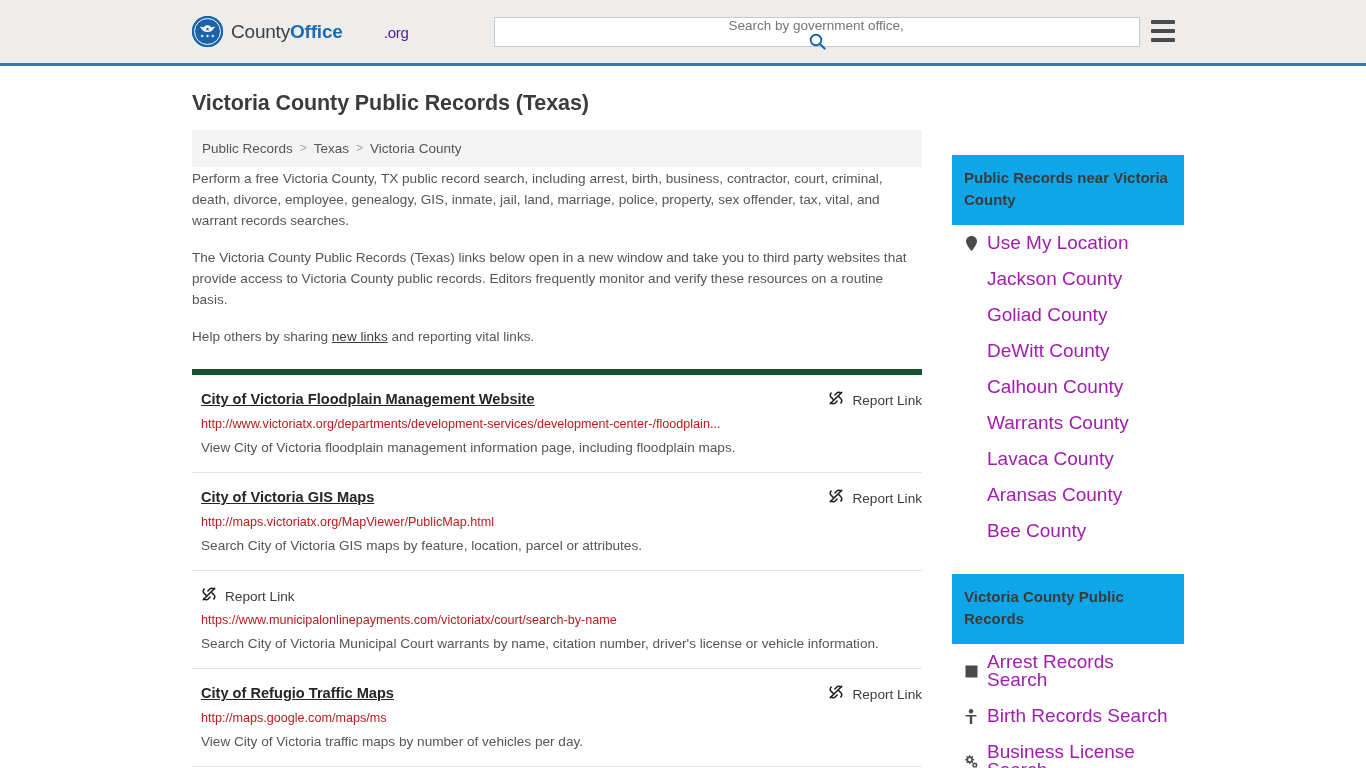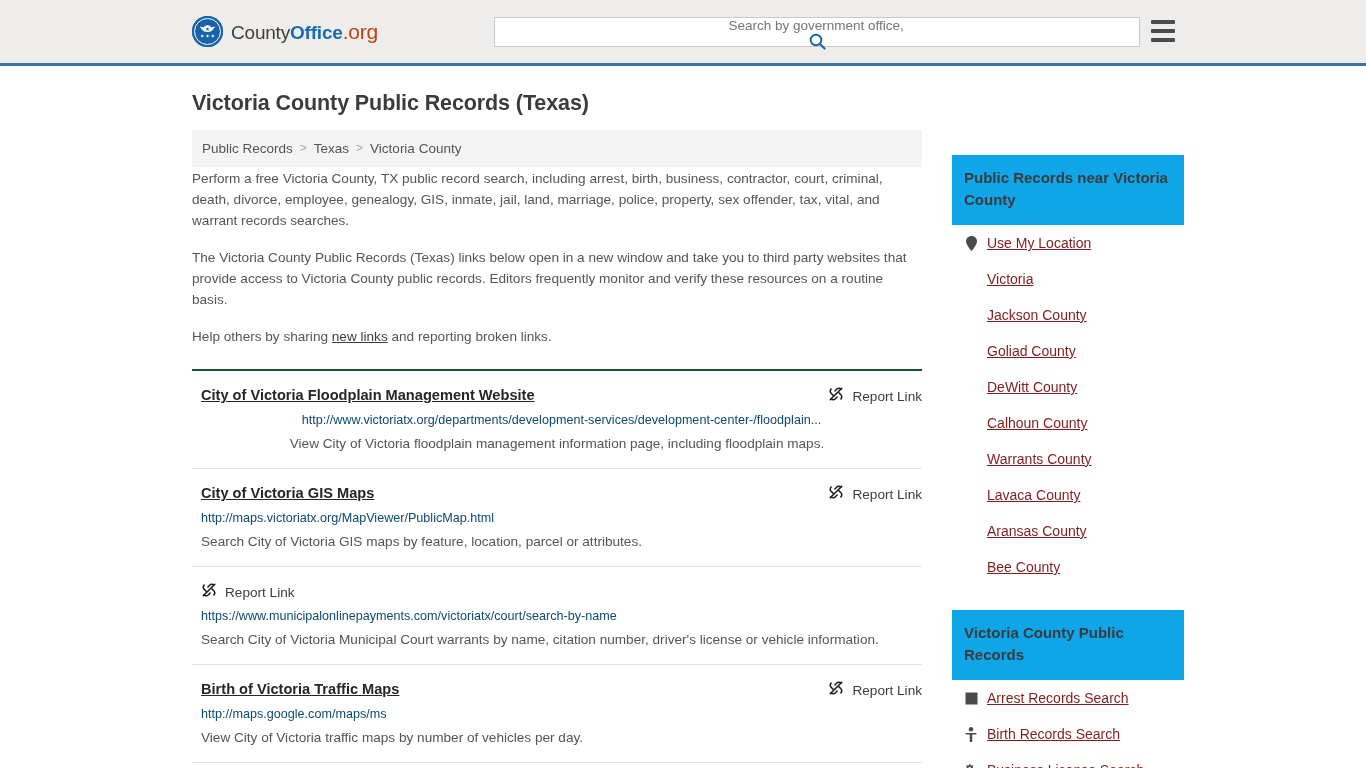--- a/index.html
+++ b/index.html
@@ -35,21 +35,21 @@
   }
   .logo-mark svg { position: absolute; left: 0; top: 0; }
   .logo-text {
     margin-left: 8px;
     font-size: 19px;
     letter-spacing: -0.2px;
     white-space: nowrap;
   }
   .logo-text .t1 { color: #404040; font-weight: 400; }
   .logo-text .t2 { color: #1a6bb5; font-weight: 700; }
-  .logo-text .t3 { color: #c2410c; font-size: 21px; }
+  .logo-text .t3 { color: #4c1d95; font-size: 15px; margin-left: 41px; }
 
   .search-wrap {
     position: absolute;
     left: 494px; top: 17px;
     width: 646px; height: 30px;
     background: #fff;
     border: 1px solid #c9c9c9;
     display: flex;
     align-items: center;
     flex-direction: column;
@@ -136,21 +136,21 @@
     font-weight: 400;
   }
 
   
   .link-list { margin-top: 22px; }
   .link-item {
     border-bottom: 1px solid #e2e2e2;
     padding: 14px 0 14px 9px;
     position: relative;
   }
-  .link-item:first-child { border-top: 2px solid #14532d; text-align: center; }
+  .link-item:first-child { border-top: 6px solid #14532d; }
   .link-row {
     display: flex;
     align-items: flex-start;
     justify-content: space-between;
     gap: 10px;
   }
   .link-title {
     font-size: 14.6px;
     font-weight: 700;
     color: #262626;
@@ -166,21 +166,21 @@
     cursor: pointer;
     padding-top: 1px;
   }
   .report-link .rl-label {
     font-size: 13.6px;
     color: #3d3d3d;
     white-space: nowrap;
   }
   .link-url {
     font-size: 12.6px;
-    color: #0c4a6e;
+    color: #b91c1c;
     margin-top: 6px;
     word-break: break-all;
     line-height: 16px;
   }
   .link-desc {
     font-size: 13.6px;
     color: #555;
     margin-top: 5px;
     line-height: 21px;
     max-width: 712px;
@@ -197,23 +197,22 @@
     line-height: 22px;
   }
   .side-list { padding: 0 12px; }
   .side-row {
     display: flex;
     align-items: center;
     gap: 9px;
     padding: 9px 0;
   }
   .side-row a {
-    font-size: 14px;
-    color: #7f1d1d;
-    text-decoration: underline;
+    font-size: 19px;
+    color: #a21caf;
     line-height: 18px;
     cursor: pointer;
   }
   .side-icon {
     width: 14px; height: 15px;
     flex: none;
     display: flex; align-items: center; justify-content: center;
     color: #4a4a4a;
   }
   .side-icon.spacer { visibility: hidden; }
@@ -269,21 +268,21 @@
           <a>Public Records</a>
           <span class="sep">&gt;</span>
           <a>Texas</a>
           <span class="sep">&gt;</span>
           <a>Victoria County</a>
         </div>
 
       <div class="intro">
         <p>Perform a free Victoria County, TX public record search, including arrest, birth, business, contractor, court, criminal, death, divorce, employee, genealogy, GIS, inmate, jail, land, marriage, police, property, sex offender, tax, vital, and warrant records searches.</p>
         <p>The Victoria County Public Records (Texas) links below open in a new window and take you to third party websites that provide access to Victoria County public records. Editors frequently monitor and verify these resources on a routine basis.</p>
-        <p><span>Help others by sharing </span><a>new links</a><span> and reporting broken links.</span></p>
+        <p><span>Help others by sharing </span><a>new links</a><span> and reporting vital links.</span></p>
       </div>
 
       <div class="link-list" id="link-list">
           <div class="link-item">
             <div class="link-row">
               <a class="link-title">City of Victoria Floodplain Management Website</a>
               <div class="report-link">
                 <span><svg width="16" height="16" viewBox="0 0 16 16">
                     <path d="M3.1 3.1 C1.9 4.3 1.9 6.1 3.1 7.2 L5 9.1" fill="none" stroke="#1a1a1a" stroke-width="1.5" stroke-linecap="round"></path>
                     <path d="M12.9 12.9 C14.1 11.7 14.1 9.9 12.9 8.8 L11 6.9" fill="none" stroke="#1a1a1a" stroke-width="1.5" stroke-linecap="round"></path>
@@ -325,21 +324,21 @@
                     <line x1="2.2" y1="13.8" x2="13.8" y2="2.2" stroke="#1a1a1a" stroke-width="1.5" stroke-linecap="round"></line>
                   </svg></span>
                 <span class="rl-label">Report Link</span>
               </div>
             </div>
             <div class="link-url">https://www.municipalonlinepayments.com/victoriatx/court/search-by-name</div>
             <div class="link-desc">Search City of Victoria Municipal Court warrants by name, citation number, driver's license or vehicle information.</div>
           </div>
           <div class="link-item">
             <div class="link-row">
-              <a class="link-title">Birth of Victoria Traffic Maps</a>
+              <a class="link-title">City of Refugio Traffic Maps</a>
               <div class="report-link">
                 <span><svg width="16" height="16" viewBox="0 0 16 16">
                     <path d="M3.1 3.1 C1.9 4.3 1.9 6.1 3.1 7.2 L5 9.1" fill="none" stroke="#1a1a1a" stroke-width="1.5" stroke-linecap="round"></path>
                     <path d="M12.9 12.9 C14.1 11.7 14.1 9.9 12.9 8.8 L11 6.9" fill="none" stroke="#1a1a1a" stroke-width="1.5" stroke-linecap="round"></path>
                     <path d="M3.1 12.9 C4.3 14.1 6.1 14.1 7.2 12.9 L9.1 11" fill="none" stroke="#1a1a1a" stroke-width="1.5" stroke-linecap="round"></path>
                     <path d="M12.9 3.1 C11.7 1.9 9.9 1.9 8.8 3.1 L6.9 5" fill="none" stroke="#1a1a1a" stroke-width="1.5" stroke-linecap="round"></path>
                     <line x1="2.2" y1="13.8" x2="13.8" y2="2.2" stroke="#1a1a1a" stroke-width="1.5" stroke-linecap="round"></line>
                   </svg></span>
                 <span class="rl-label">Report Link</span>
               </div>
@@ -357,24 +356,20 @@
             <div class="side-row">
               <span class="side-icon">
                 <svg width="11" height="15" viewBox="0 0 11 15">
                   <path d="M5.5 0 C2.5 0 0 2.4 0 5.3 C0 9.1 5.5 15 5.5 15 C5.5 15 11 9.1 11 5.3 C11 2.4 8.5 0 5.5 0 Z" fill="#4a4a4a"></path>
                 </svg>
               </span>
               <a>Use My Location</a>
             </div>
             <div class="side-row">
               <span class="side-icon spacer"></span>
-              <a>Victoria</a>
-            </div>
-            <div class="side-row">
-              <span class="side-icon spacer"></span>
               <a>Jackson County</a>
             </div>
             <div class="side-row">
               <span class="side-icon spacer"></span>
               <a>Goliad County</a>
             </div>
             <div class="side-row">
               <span class="side-icon spacer"></span>
               <a>DeWitt County</a>
             </div>

